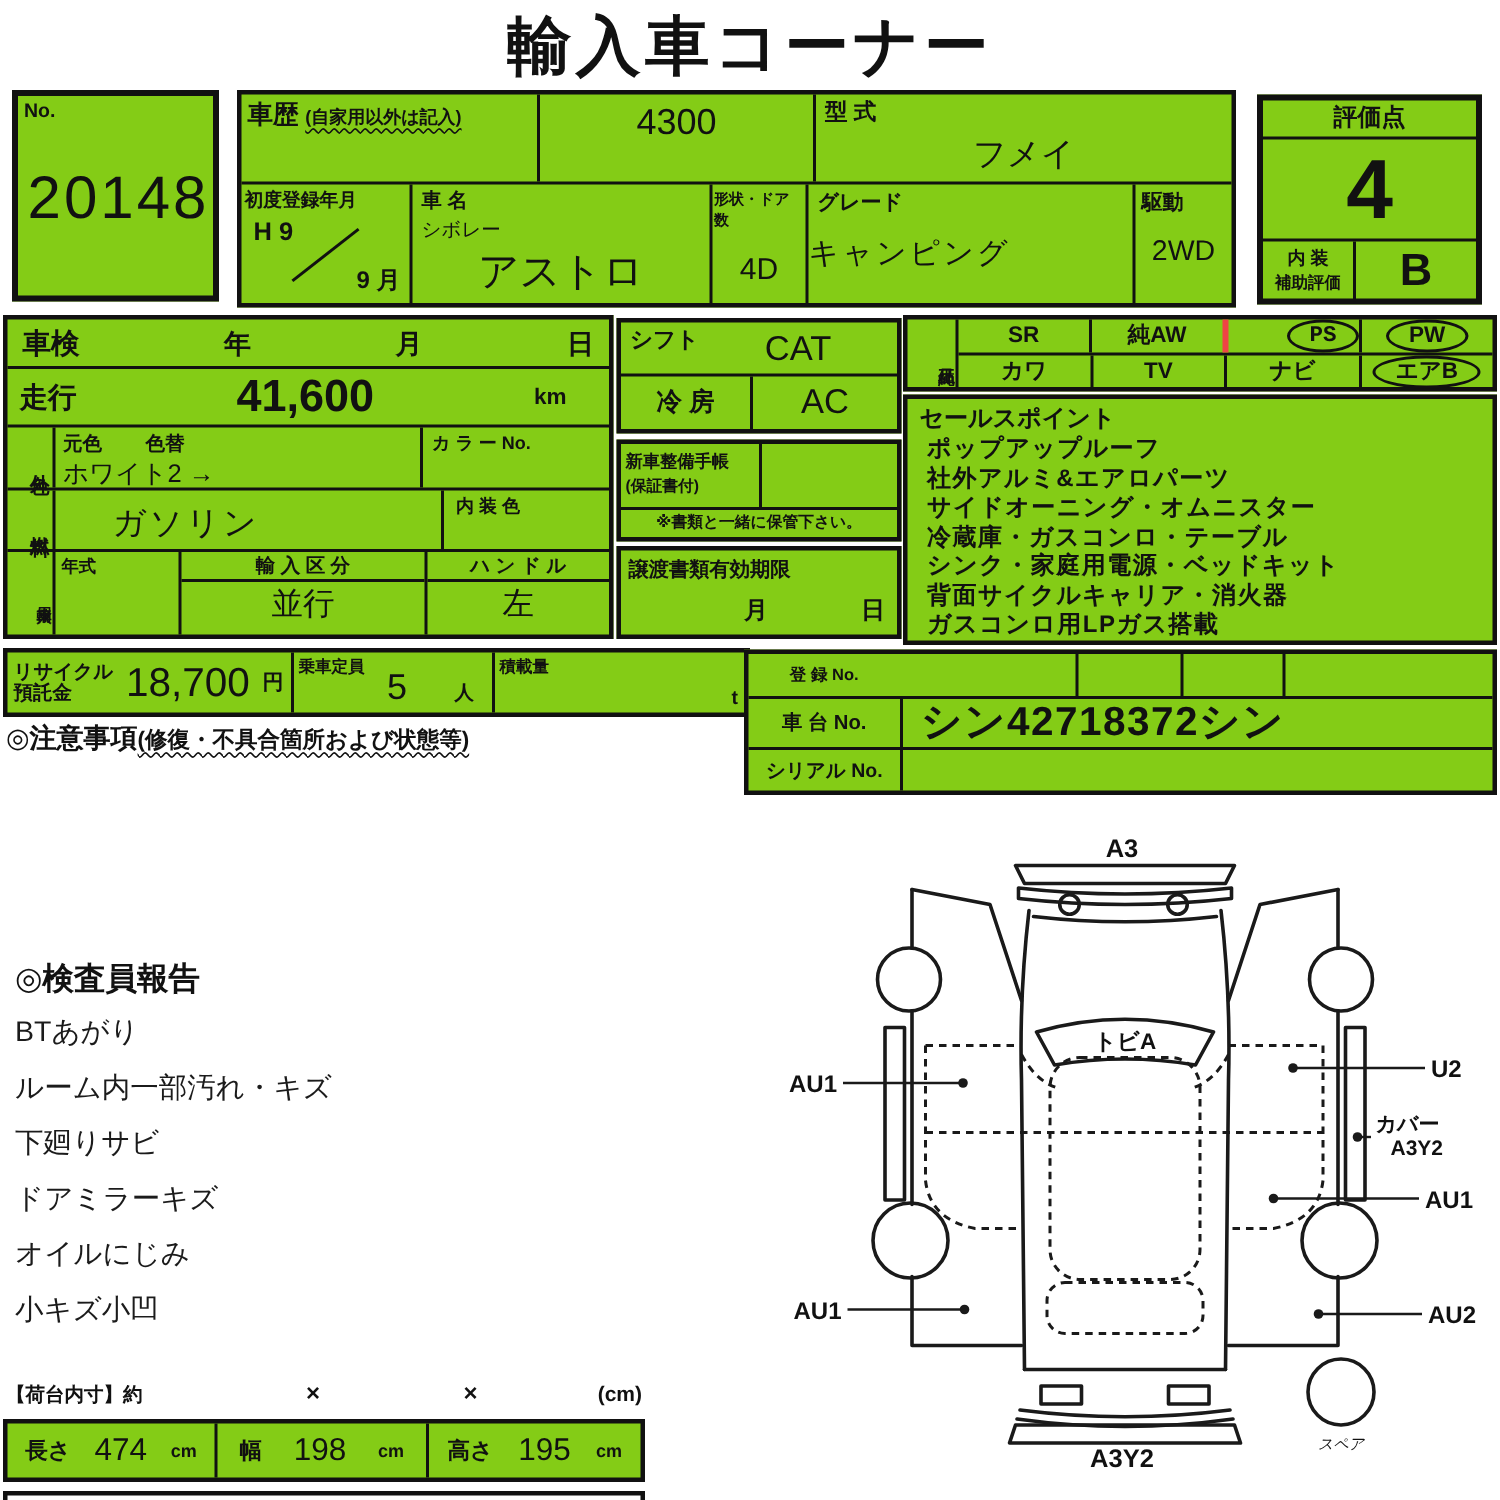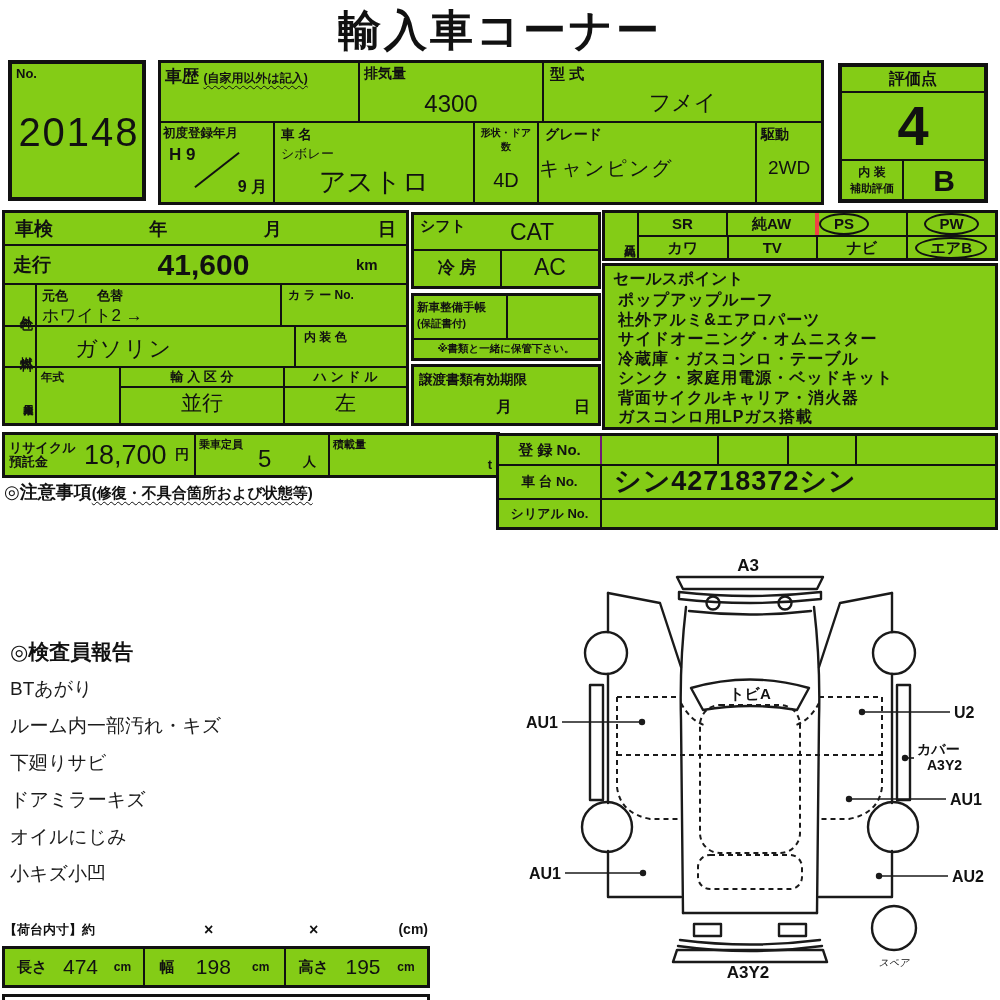--- a/index.html
+++ b/index.html
@@ -28,42 +28,41 @@
     <div class="abs" style="left:4px;right:0;top:46px;text-align:center;font-size:40px;letter-spacing:2px;">20148</div>
   </div>
 
   <div class="box" style="left:158px;top:60px;width:666px;height:145px;display:flex;flex-direction:column;">
     <div class="rowflex" style="height:60px;border-bottom:2.5px solid #111;">
       <div class="cell" style="width:199px;border-right:2.5px solid #111;padding:2px 4px;">
         <span class="b" style="font-size:17px;">車歴</span>
         <span class="b wavy" style="font-size:12px;">(自家用以外は記入)</span>
       </div>
       <div class="cell" style="width:184px;border-right:2.5px solid #111;">
-        <div class="b" style="font-size:14px;padding:2px 4px;">排気量</div>
         <div style="text-align:center;font-size:24px;margin-top:5px;">4300</div>
       </div>
       <div class="cell" style="flex:1;">
         <div class="b" style="font-size:15px;padding:2px 6px;">型 式</div>
         <div style="text-align:center;font-size:22px;margin-top:2px;">フメイ</div>
       </div>
     </div>
     <div class="rowflex" style="flex:1;">
       <div class="cell" style="width:114px;border-right:2.5px solid #111;">
         <div class="b" style="font-size:12.5px;padding:2px 2px;">初度登録年月</div>
         <div class="abs" style="left:8px;top:22px;font-size:17px;font-weight:600;">H 9</div>
         <div class="abs" style="left:28px;top:46px;width:56px;height:2px;background:#111;transform:rotate(-38deg);"></div>
         <div class="abs" style="right:6px;bottom:4px;font-size:16px;font-weight:600;">9 月</div>
       </div>
       <div class="cell" style="width:200px;border-right:2.5px solid #111;padding:2px 6px;">
         <span class="b" style="font-size:13.5px;">車 名</span>
         <div style="font-size:13px;margin-top:1px;">シボレー</div>
         <div style="text-align:center;font-size:27px;margin-top:1px;">アストロ</div>
       </div>
       <div class="cell" style="width:64px;border-right:2.5px solid #111;">
-        <div class="b" style="font-size:10px;padding:3px 1px;text-align:center;">形状・ドア数</div>
+        <div class="b" style="font-size:10px;padding:3px 1px;">形状・ドア数</div>
         <div style="text-align:center;font-size:20px;margin-top:12px;">4D</div>
       </div>
       <div class="cell" style="width:218px;border-right:2.5px solid #111;">
         <div class="b" style="font-size:14px;padding:3px 6px;">グレード</div>
         <div style="text-align:left;font-size:20px;margin-top:8px;letter-spacing:2px;">キャンピング</div>
       </div>
       <div class="cell" style="flex:1;">
         <div class="b" style="font-size:14px;padding:3px 4px;">駆動</div>
         <div style="text-align:center;font-size:19px;margin-top:10px;">2WD</div>
       </div>
@@ -159,21 +158,21 @@
     <div class="abs b" style="left:82px;bottom:5px;font-size:16px;">月</div>
     <div class="abs b" style="right:8px;bottom:5px;font-size:16px;">日</div>
   </div>
 
   <div class="box" style="left:602px;top:210px;width:396px;height:51px;display:flex;">
     <div class="vert" style="width:34px;border-right:2.5px solid #111;font-size:11px;text-align:center;box-sizing:border-box;padding-top:2px;letter-spacing:0;">純正品</div>
     <div style="flex:1;display:flex;flex-direction:column;">
       <div class="rowflex" style="flex:1;border-bottom:2px solid #111;align-items:center;">
         <div class="cell b" style="flex:1;border-right:2px solid #111;text-align:center;font-size:15px;align-self:stretch;line-height:21px;"><span>SR</span></div>
         <div class="cell b" style="flex:1;border-right:4px solid #ef4444;text-align:center;font-size:15px;align-self:stretch;line-height:21px;"><span>純AW</span></div>
-        <div class="cell b" style="flex:1;border-right:2px solid #111;text-align:left;font-size:15px;align-self:stretch;line-height:21px;"><span class="circ">PS</span></div>
+        <div class="cell b" style="flex:1;border-right:2px solid #111;text-align:right;font-size:15px;align-self:stretch;line-height:21px;font-family:Liberation Mono, monospace;"><span class="circ">PS</span></div>
         <div class="cell b" style="flex:1;text-align:center;font-size:15px;align-self:stretch;line-height:21px;"><span class="circ">PW</span></div>
       </div>
       <div class="rowflex" style="flex:1;align-items:center;">
         <div class="cell b" style="flex:1;border-right:2px solid #111;text-align:center;font-size:15px;align-self:stretch;line-height:21px;"><span>カワ</span></div>
         <div class="cell b" style="flex:1;border-right:2px solid #111;text-align:center;font-size:15px;align-self:stretch;line-height:21px;"><span>TV</span></div>
         <div class="cell b" style="flex:1;border-right:2px solid #111;text-align:center;font-size:15px;align-self:stretch;line-height:21px;"><span>ナビ</span></div>
         <div class="cell b" style="flex:1;text-align:center;font-size:15px;align-self:stretch;line-height:21px;"><span class="circ">エアB</span></div>
       </div>
     </div>
   </div>
@@ -210,21 +209,21 @@
       <span class="abs b" style="right:5px;bottom:3px;font-size:13px;">t</span>
     </div>
   </div>
 
   <div class="abs" style="left:4px;top:480px;">
     <span class="xb" style="font-size:18px;">◎注意事項</span><span class="xb wavy" style="font-size:15px;">(修復・不具合箇所および状態等)</span>
   </div>
 
   <div class="box" style="left:496px;top:433px;width:502px;height:97px;display:flex;flex-direction:column;">
     <div class="rowflex" style="height:30px;border-bottom:2px solid #111;">
-      <div class="b" style="width:103px;border-right:2px solid #701a75;font-size:15px;line-height:28px;text-align:center;box-sizing:border-box;">登 録 No.</div>
+      <div class="b" style="width:103px;border-right:2px solid #84cc16;font-size:11px;line-height:28px;text-align:center;box-sizing:border-box;">登 録 No.</div>
       <div style="width:117px;border-right:2px solid #111;box-sizing:border-box;"></div>
       <div style="width:70px;border-right:2px solid #111;box-sizing:border-box;"></div>
       <div style="width:68px;border-right:2px solid #111;box-sizing:border-box;"></div>
       <div style="flex:1;"></div>
     </div>
     <div class="rowflex" style="height:34px;border-bottom:2px solid #111;">
       <div class="b" style="width:103px;border-right:2px solid #111;font-size:13.5px;line-height:32px;text-align:center;box-sizing:border-box;">車 台 No.</div>
       <div style="flex:1;font-size:27px;line-height:31px;padding-left:12px;letter-spacing:1px;font-weight:600;">シン42718372シン</div>
     </div>
     <div class="rowflex" style="flex:1;">

